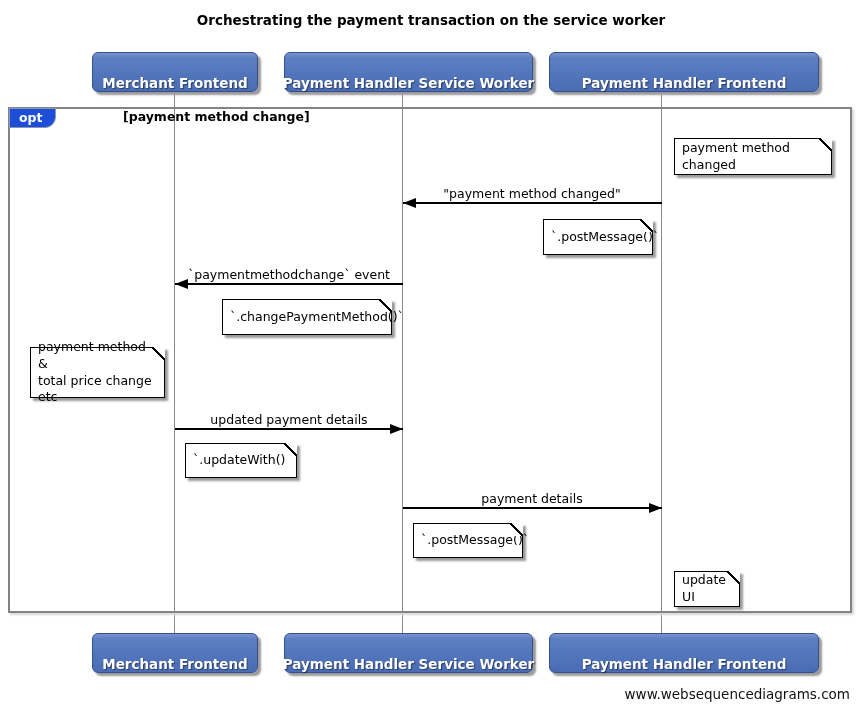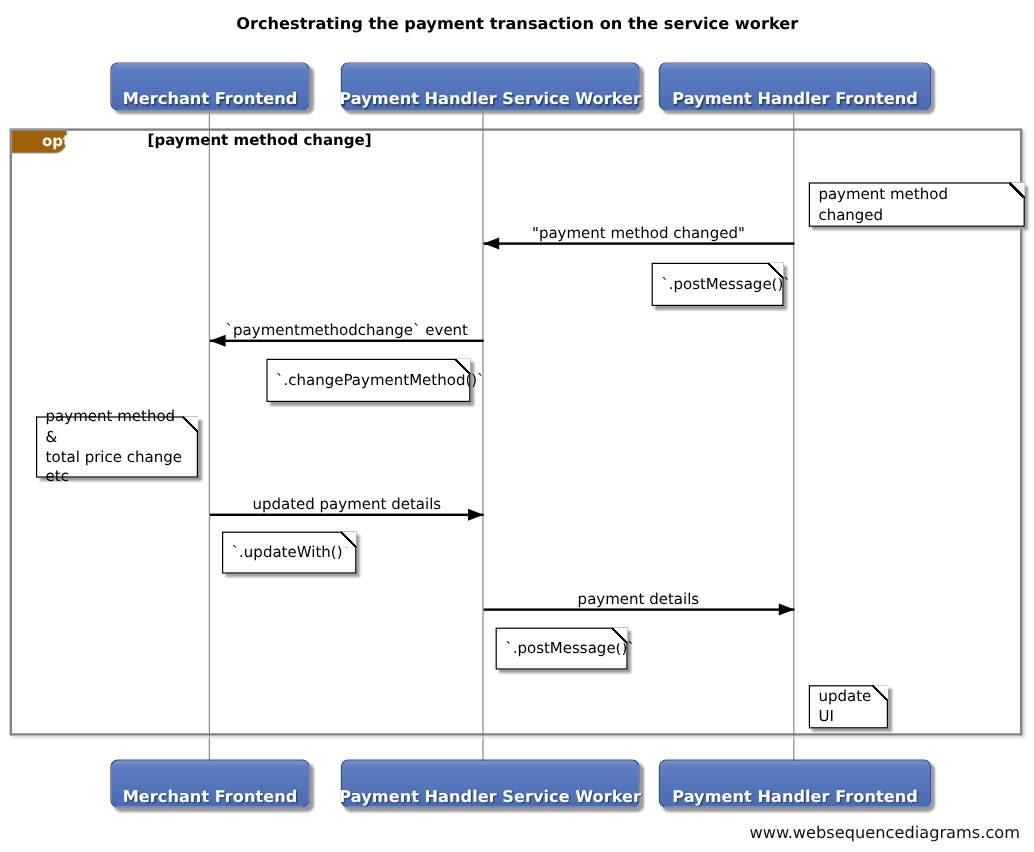--- a/index.html
+++ b/index.html
@@ -28,34 +28,34 @@
     box-shadow:3px 3px 2px #9a9a9a;
     display:flex; align-items:flex-end; justify-content:center;
     color:#ffffff; font-size:13.5px; font-weight:bold; white-space:nowrap;
     text-shadow:1px 1px 1px rgba(0,0,0,0.45);
     z-index:6;
   }
   .a-top { top:52px; }
   .a-bot { top:633px; }
   .a-1 { left:92px;  width:166px; }
   .a-2 { left:268px; width:249px;margin-left:16px; }
-  .a-3 { left:549px; width:227px; }
+  .a-3 { left:549px; width:270px; }
 
   
   .frame {
     position:absolute; left:8px; top:107px; width:844px; height:506px;
     box-sizing:border-box; border:2px solid #838383;
     box-shadow:2px 2px 2px #d8d8d8; z-index:2;
   }
   .opt-tab {
     position:absolute; left:9px; top:108px; width:47px; height:20px;
-    box-sizing:border-box; background:#a16207;
+    box-sizing:border-box; background:#1d4ed8;
     border:1px solid #8a97b5; border-radius:0 0 11px 0;
     color:#fff; font-weight:bold; font-size:12.5px;
-    padding-left:25px; line-height:17px; z-index:7;
+    padding-left:9px; line-height:17px; z-index:7;
   }
   .guard {
     position:absolute; left:85px; top:109px;
     font-size:12.5px; font-weight:bold; z-index:7;margin-left:38px;
   }
 
   
   .msg-line { position:absolute; height:2px; background:#000; z-index:4; }
   .arrow-head { position:absolute; width:0; height:0; z-index:4;
     border-top:5px solid transparent; border-bottom:5px solid transparent; }
@@ -87,21 +87,21 @@
     box-shadow:3px 3px 2px #9a9a9a;
     display:flex; align-items:center;
     padding:2px 7px; font-size:12.5px; line-height:1.35;
     white-space:pre-line; z-index:5;
   }
   .fold {
     position:absolute; top:-1px; right:-1px; width:13px; height:13px;
     background:linear-gradient(to bottom left,
       #ffffff 0%, #ffffff 45%, #000000 45%, #000000 56%, #ffffff 56%, #ffffff 100%);
   }
-  .n1 { left:674px; top:152px; width:180px; height:37px; }
+  .n1 { left:674px; top:138px; width:158px; height:37px; }
   .n2 { left:543px; top:219px; width:110px; height:36px; }
   .n3 { left:222px; top:299px; width:170px; height:36px; }
   .n4 { left:30px;  top:347px; width:135px; height:51px; }
   .n5 { left:185px; top:443px; width:112px; height:35px; }
   .n6 { left:413px; top:523px; width:110px; height:35px; }
   .n7 { left:674px; top:571px; width:66px;  height:36px; }
 
   .watermark {
     position:absolute; right:12px; top:686px;
     font-size:13.5px; color:#111; z-index:6;

